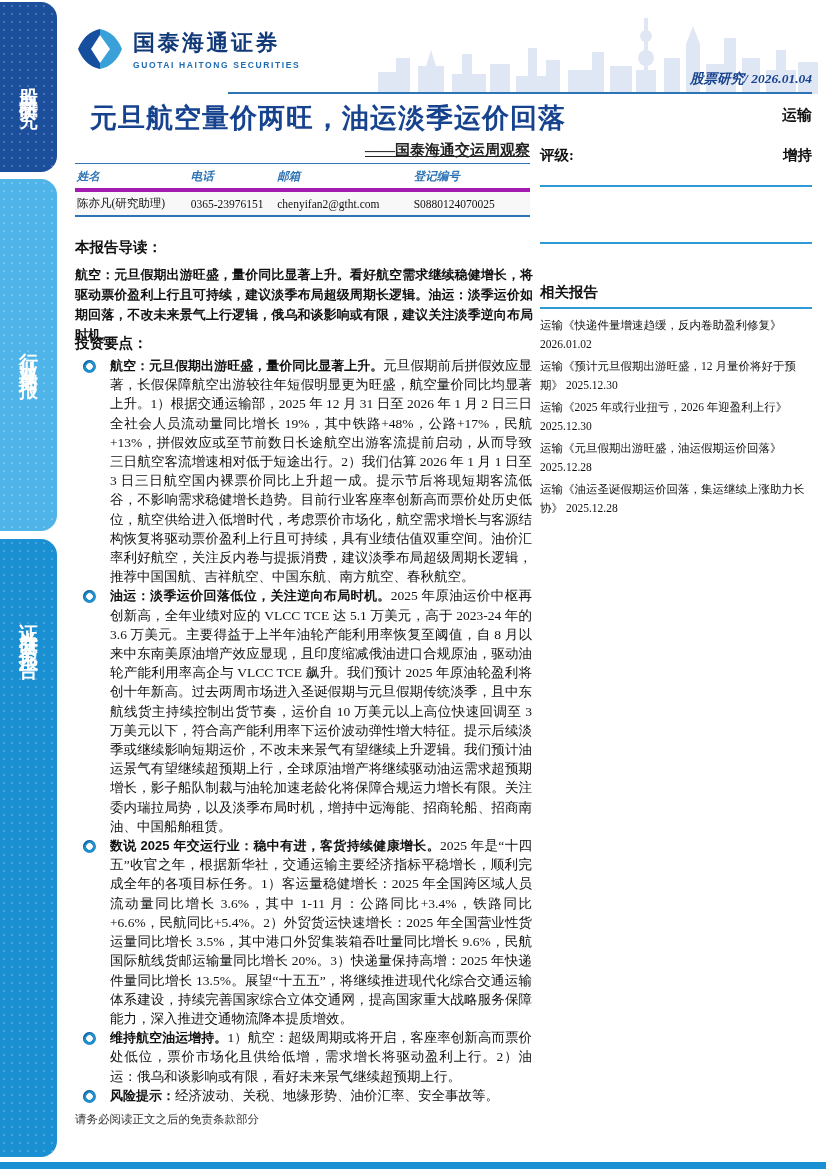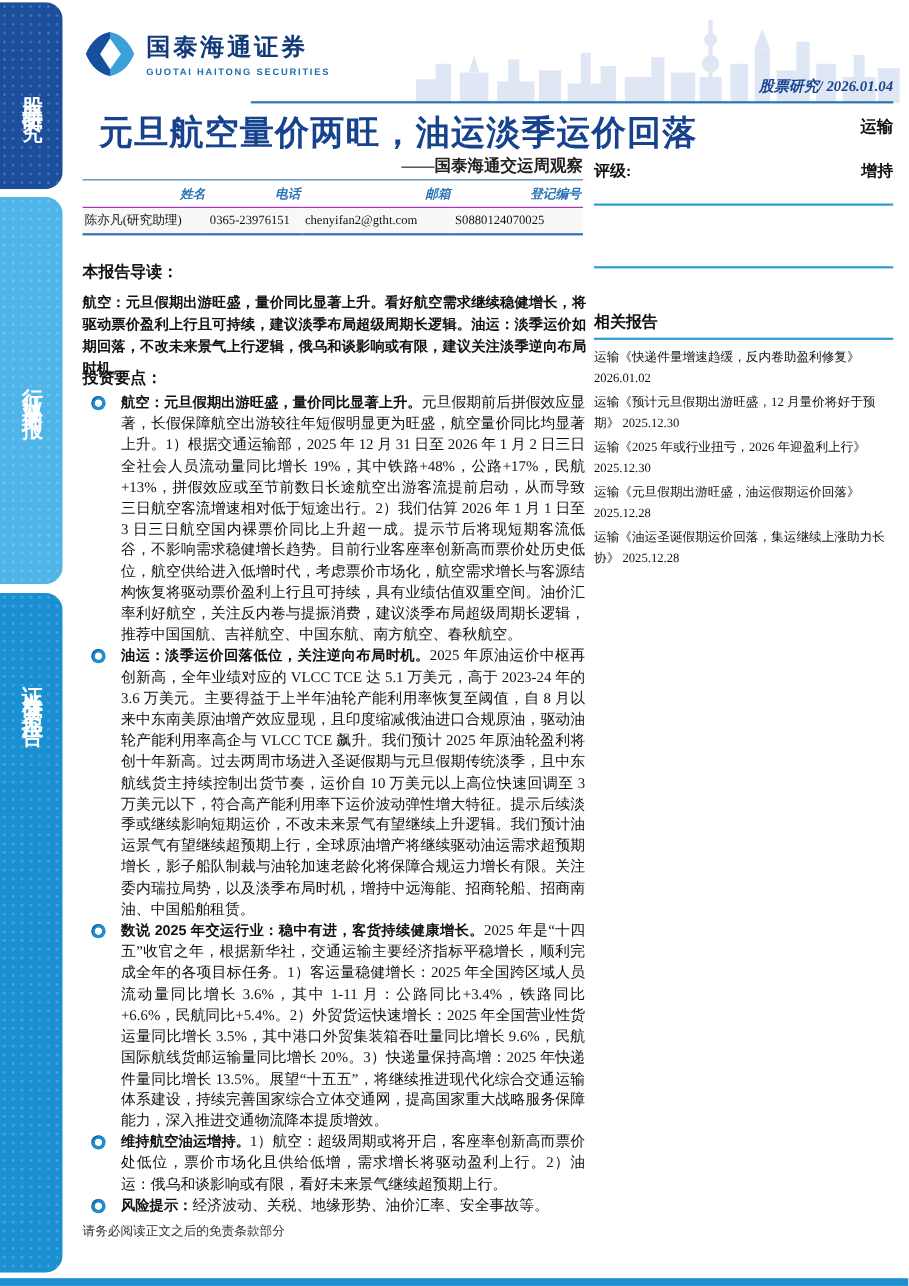--- a/index.html
+++ b/index.html
@@ -25,37 +25,37 @@
   
   .logo { position:absolute; left:76px; top:26px; display:flex; align-items:center; }
   .logo-mark { width:48px; height:46px; margin-right:9px; }
   .brand-cn { font-size:22px; font-weight:bold; color:#123a78; letter-spacing:2.5px; font-family:"Liberation Sans",sans-serif; }
   .brand-en { font-size:8.5px; font-weight:bold; color:#1f6cb0; letter-spacing:1.6px; margin-top:2px; font-family:"Liberation Sans",sans-serif; }
   .catdate { position:absolute; right:14px; top:70px; font-style:italic; font-weight:bold;
              color:#16428e; font-size:13.5px; }
   .top-rule { position:absolute; left:228px; right:14px; top:92px; height:2px; background:#2e74b5; }
 
   
-  .title { position:absolute; left:90px; top:100px; width:460px; font-size:31px; font-weight:bold;
+  .title { position:absolute; left:90px; top:100px; width:460px; font-size:27px; font-weight:bold;
            color:#16428e; letter-spacing:1px; white-space:nowrap; }
   .subtitle { position:absolute; left:90px; top:141px; width:440px; text-align:right;
-              font-size:15px; font-weight:bold; color:#222; }
+              font-size:15px; font-weight:bold; color:#222;text-decoration:underline; }
 
   
   .industry { position:absolute; right:14px; top:106px; font-size:15px; font-weight:bold; }
   .rating-row { position:absolute; left:540px; right:14px; top:146px; display:flex;
                 justify-content:space-between; font-size:14.5px; font-weight:bold; }
   .hline { position:absolute; left:540px; right:14px; height:1.5px; background:#2e9bd6; }
   .line1 { top:185px; } .line2 { top:242px; }
 
   
   .analysts { position:absolute; left:75px; top:163px; width:455px; border-collapse:collapse;
               font-size:11.5px; border-top:1.5px solid #2e74b5; border-bottom:2.5px solid #2e74b5; }
-  .analysts th { color:#2e74b5; font-style:italic; font-weight:bold; text-align:right;
-                 padding:5px 2px 4px; border-bottom:1px solid #a21caf; }
+  .analysts th { color:#2e74b5; font-style:italic; font-weight:bold; text-align:left;
+                 padding:5px 2px 4px; border-bottom:4px solid #a21caf; }
   .analysts td { padding:4px 2px; border-bottom:1px solid #d5d5d5; }
   .analysts tr.r0 td { background:#ececec; }
   .analysts tr.r1 td { background:#f8f8f8; border-bottom:none; }
   .c0{width:25%;} .c1{width:19%;} .c2{width:30%;} .c3{width:26%;}
 
   
   .guide { position:absolute; left:75px; top:238px; width:458px; }
   .guide-head { font-size:14.5px; font-weight:bold; margin-bottom:8px; }
   .guide-body { font-size:13px; line-height:20px; font-weight:bold; text-align:justify; }
 

